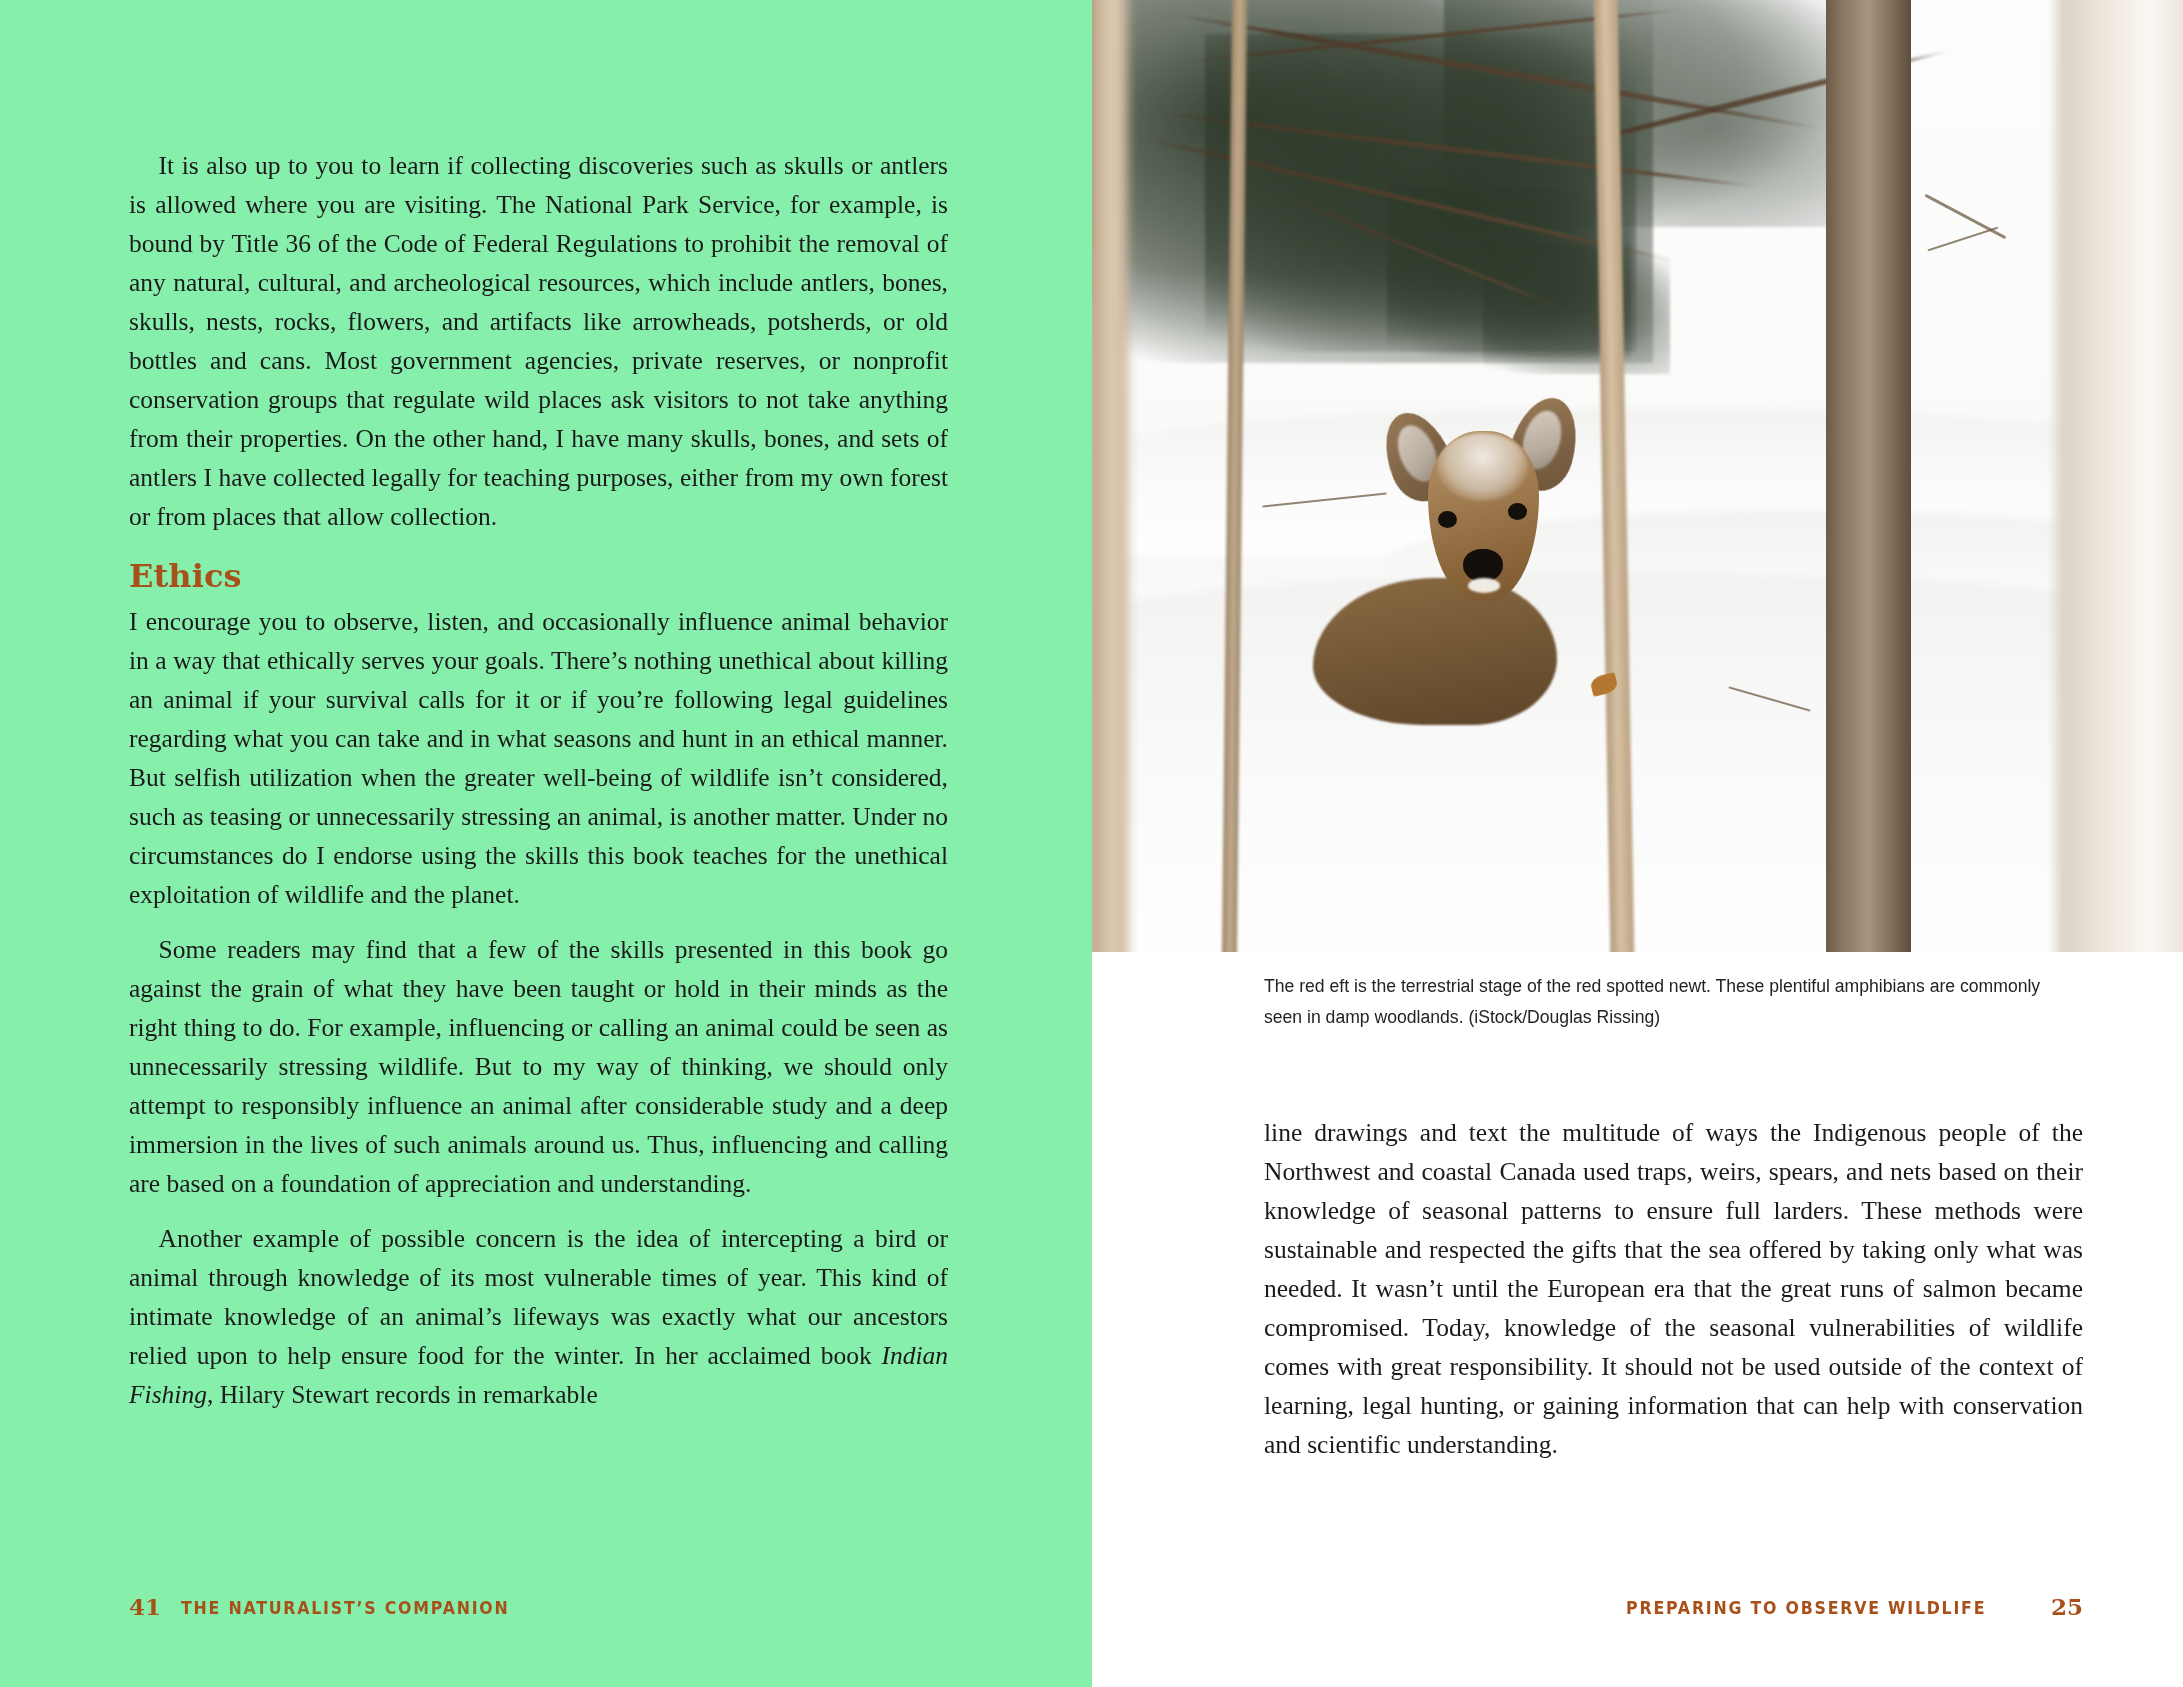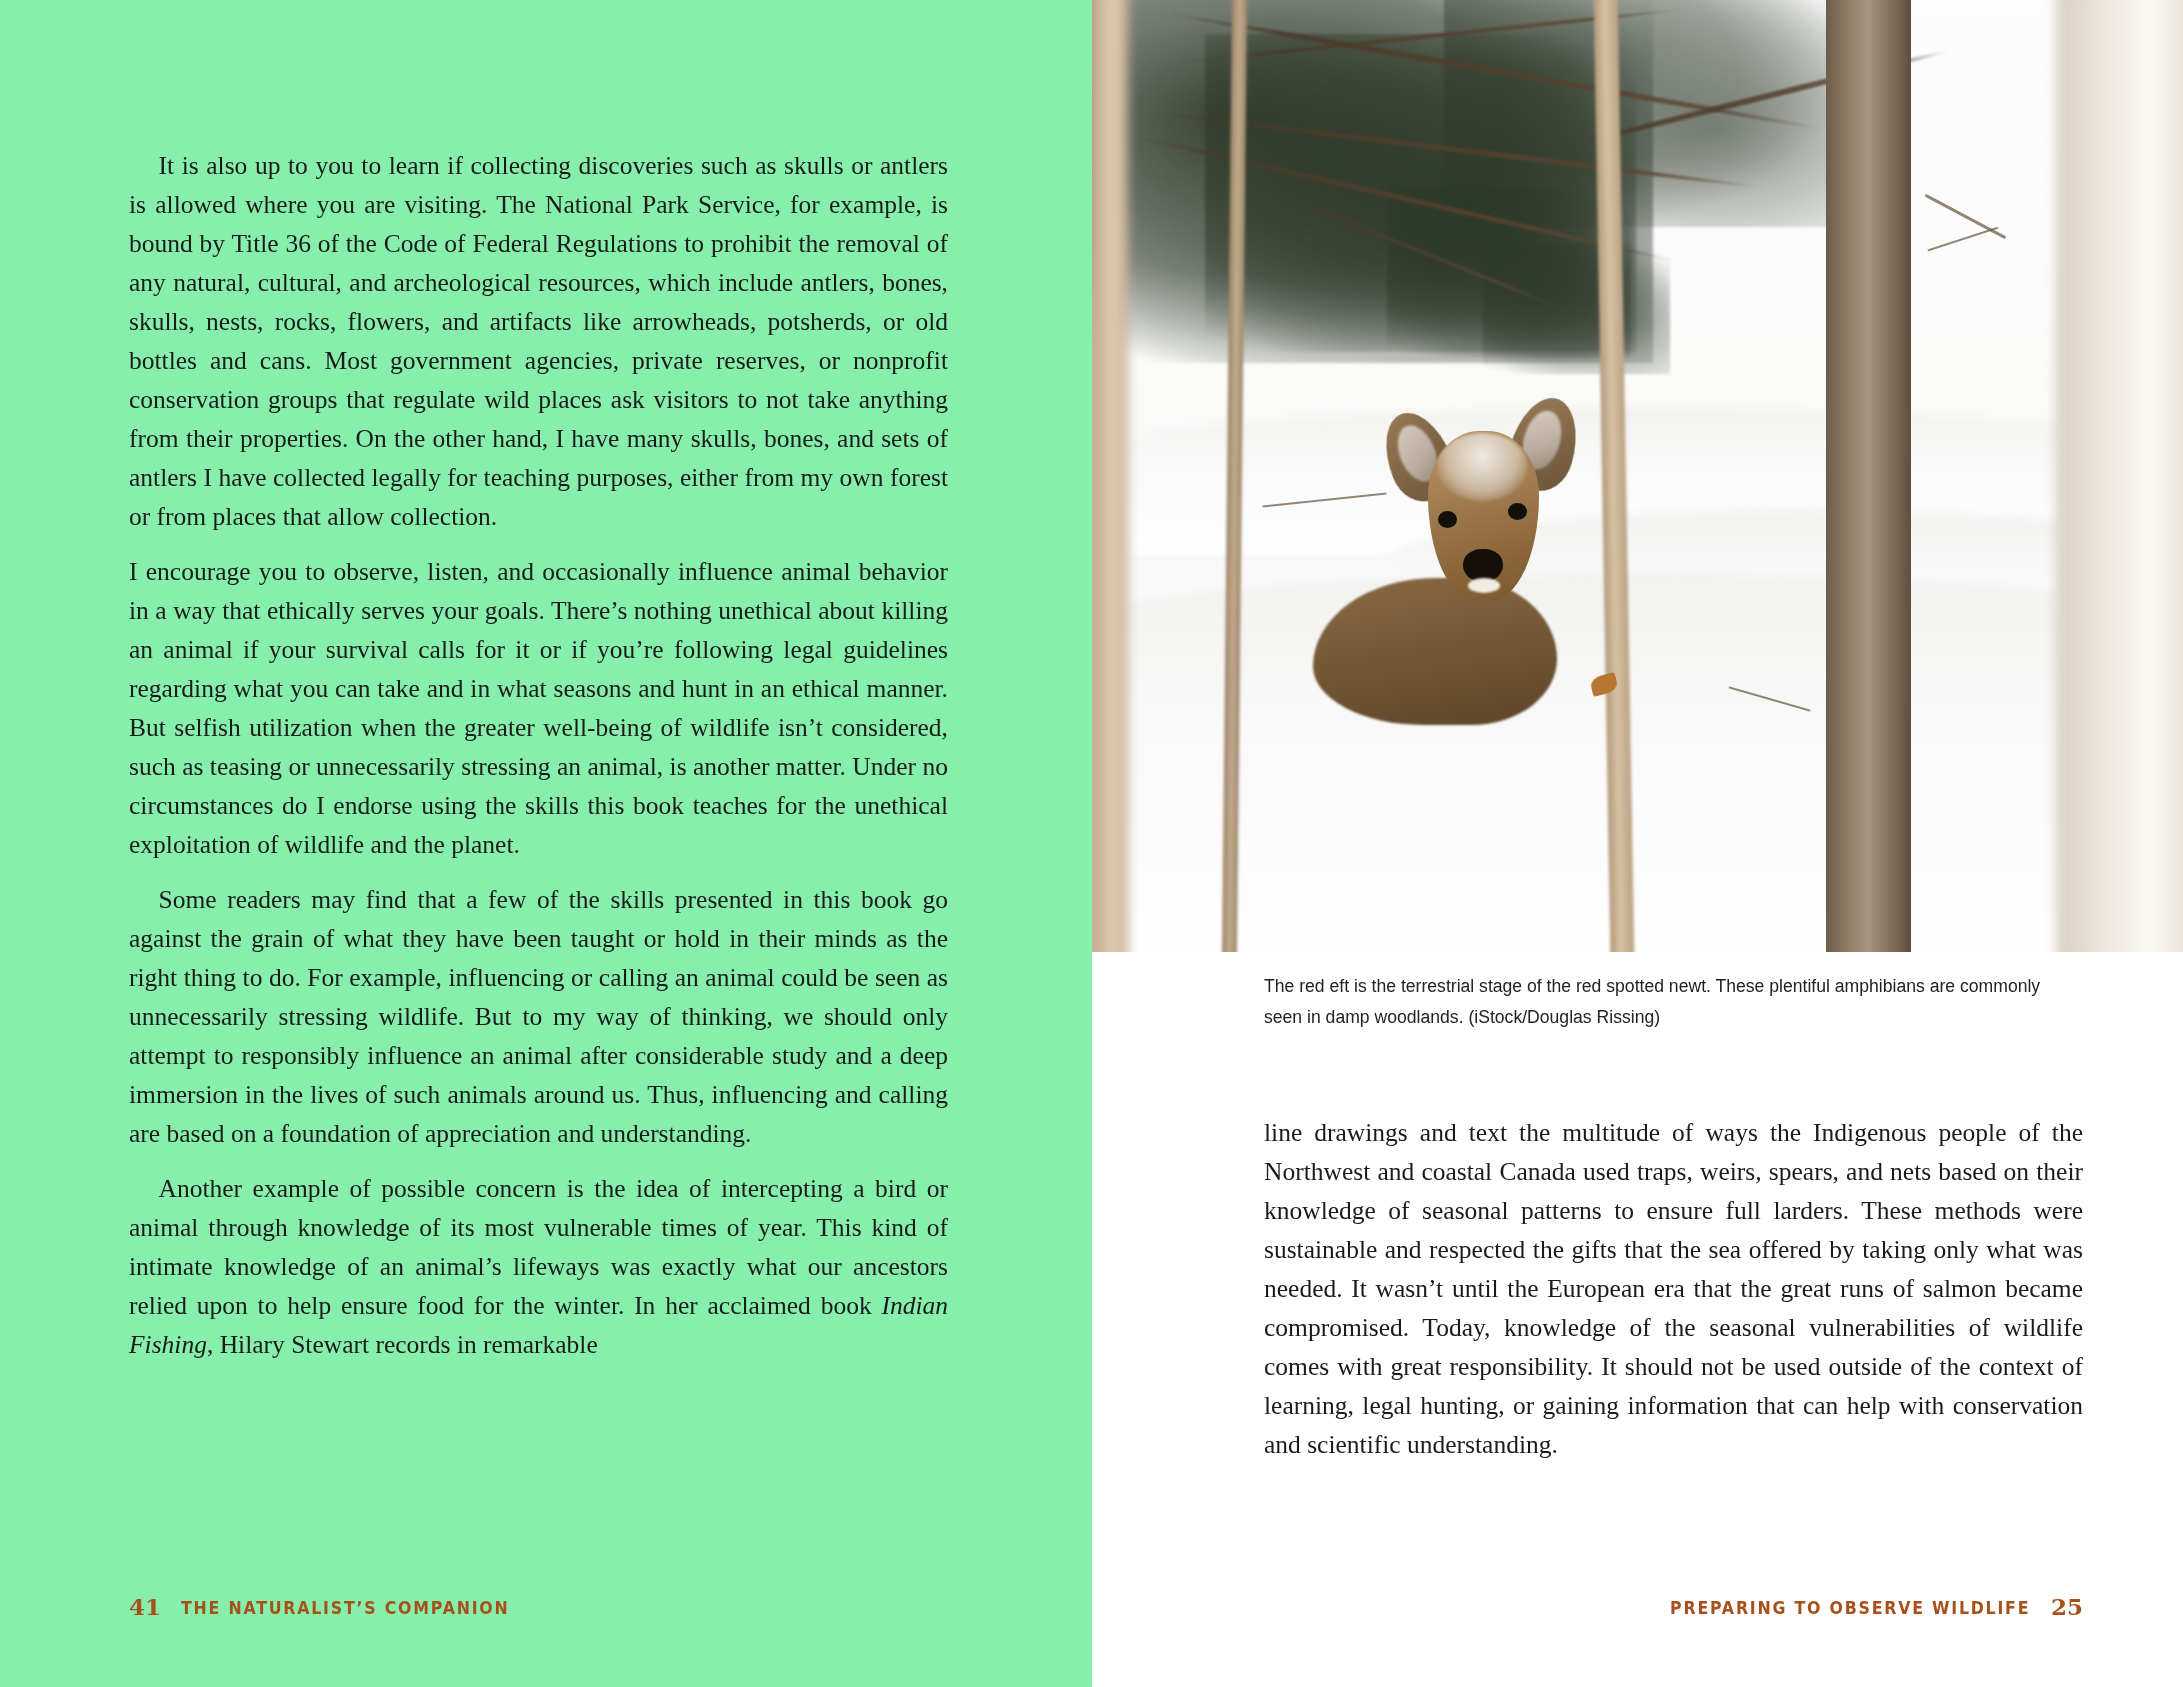--- a/index.html
+++ b/index.html
@@ -65,21 +65,21 @@
     position:absolute;bottom:68px;
     font-family:"DejaVu Sans", sans-serif;
     font-weight:bold;
     font-size:17px;
     color:#A8501A;
     letter-spacing:1.9px;
     white-space:nowrap;
     display:flex;align-items:baseline;
   }
   .footer-left{left:129px;}
-  .footer-right{right:101px;}
+  .footer-right{right:101px;gap:44px;}
   .folio{
     font-family:"DejaVu Serif", serif;
     font-weight:bold;
     font-size:23px;
     letter-spacing:0;
     color:#A8501A;
     position:relative;top:1.1px;
   }
   .footer-left .folio{margin-right:20.4px;}
   .footer-right .folio{margin-left:20.4px;}
@@ -175,20 +175,21 @@
 <body>
 
 <div class="spread">
 
   <div class="page-left">
 
     <div class="col-left">
 
       <p class="body-p indent">It is also up to you to learn if collecting discoveries such as skulls or antlers is allowed where you are visiting. The National Park Service, for example, is bound by Title 36 of the Code of Federal Regulations to prohibit the removal of any natural, cultural, and archeological resources, which include antlers, bones, skulls, nests, rocks, flowers, and artifacts like arrowheads, potsherds, or old bottles and cans. Most government agencies, private reserves, or nonprofit conservation groups that regulate wild places ask visitors to not take anything from their properties. On the other hand, I have many skulls, bones, and sets of antlers I have collected legally for teaching purposes, either from my own forest or from places that allow collection.</p>
 
+      <h2 class="section-head">Ethics</h2>
 
       <p class="body-p">I encourage you to observe, listen, and occasionally influence animal behavior in a way that ethically serves your goals. There’s nothing unethical about killing an animal if your survival calls for it or if you’re following legal guidelines regarding what you can take and in what seasons and hunt in an ethical manner. But selfish utilization when the greater well-being of wildlife isn’t considered, such as teasing or unnecessarily stressing an animal, is another matter. Under no circumstances do I endorse using the skills this book teaches for the unethical exploitation of wildlife and the planet.</p>
 
       <p class="body-p indent">Some readers may find that a few of the skills presented in this book go against the grain of what they have been taught or hold in their minds as the right thing to do. For example, influencing or calling an animal could be seen as unnecessarily stressing wildlife. But to my way of thinking, we should only attempt to responsibly influence an animal after considerable study and a deep immersion in the lives of such animals around us. Thus, influencing and calling are based on a foundation of appreciation and understanding.</p>
 
       <p class="body-p indent"><span>Another example of possible concern is the idea of intercepting a bird or animal through knowledge of its most vulnerable times of year. This kind of intimate knowledge of an animal’s lifeways was exactly what our ancestors relied upon to help ensure food for the winter. In her acclaimed book </span><i>Indian Fishing</i><span>, Hilary Stewart records in remarkable</span></p>
 
     </div>
 
     <div class="footer footer-left">

